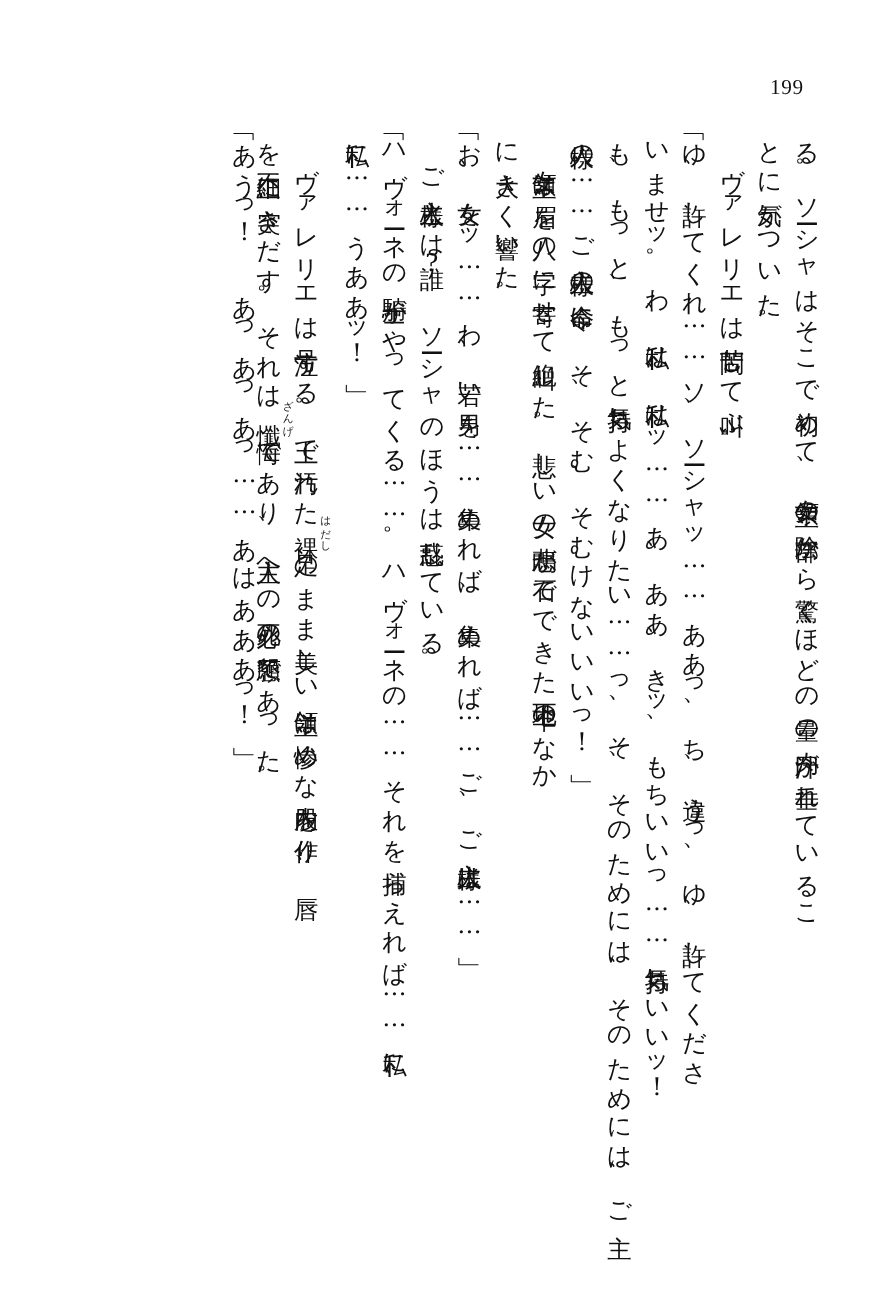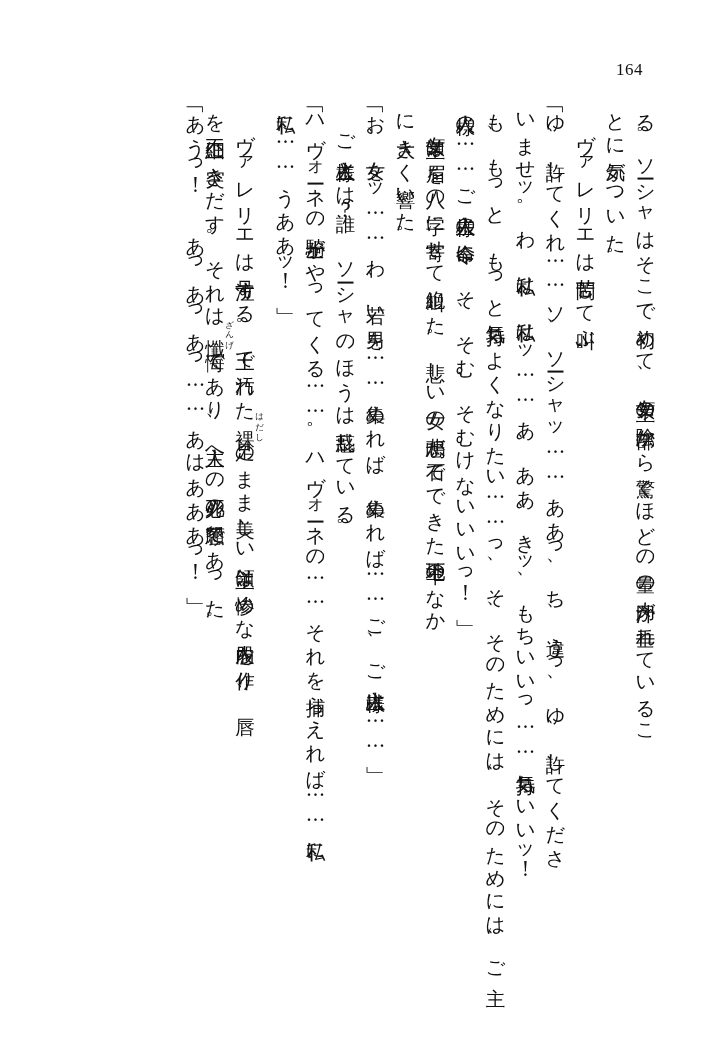--- a/index.html
+++ b/index.html
@@ -62,21 +62,21 @@
   rt {
     font-size: 8.5px;
     letter-spacing: 0px;
   }
 </style>
 </head>
 <body>
 
 <div class="page">
 
-  <div class="page-number">164</div>
+  <div class="page-number">199</div>
 
   <div class="text-body">
     <div class="vline">る。ソーシャはそこで初めて、女領主の陰部から驚くほどの量の肉汁が垂れているこ</div>
     <div class="vline">とに気がついた。</div>
     <div class="vline">　ヴァレリエは苦悶して叫ぶ。</div>
     <div class="vline">「ゆ、許してくれ……ソ、ソーシャッ……ああっ、ち、違うっ、ゆ、許してくださ</div>
     <div class="vline">いませッ。わ、私は、私はッ……あ、ああ、きッ、もちいいっ……気持ちいいッ!</div>
     <div class="vline">も、もっと、もっと気持ちよくなりたい……っ、そ、そのためには、そのためには、ご主</div>
     <div class="vline">人様の……ご主人様の命令に、そ、そむ、そむけないいいっ!」</div>
     <div class="vline">　女領主は眉を八の字に寄せて絶叫した。悲しい女の悲鳴が石でできた地下牢のなか</div>

